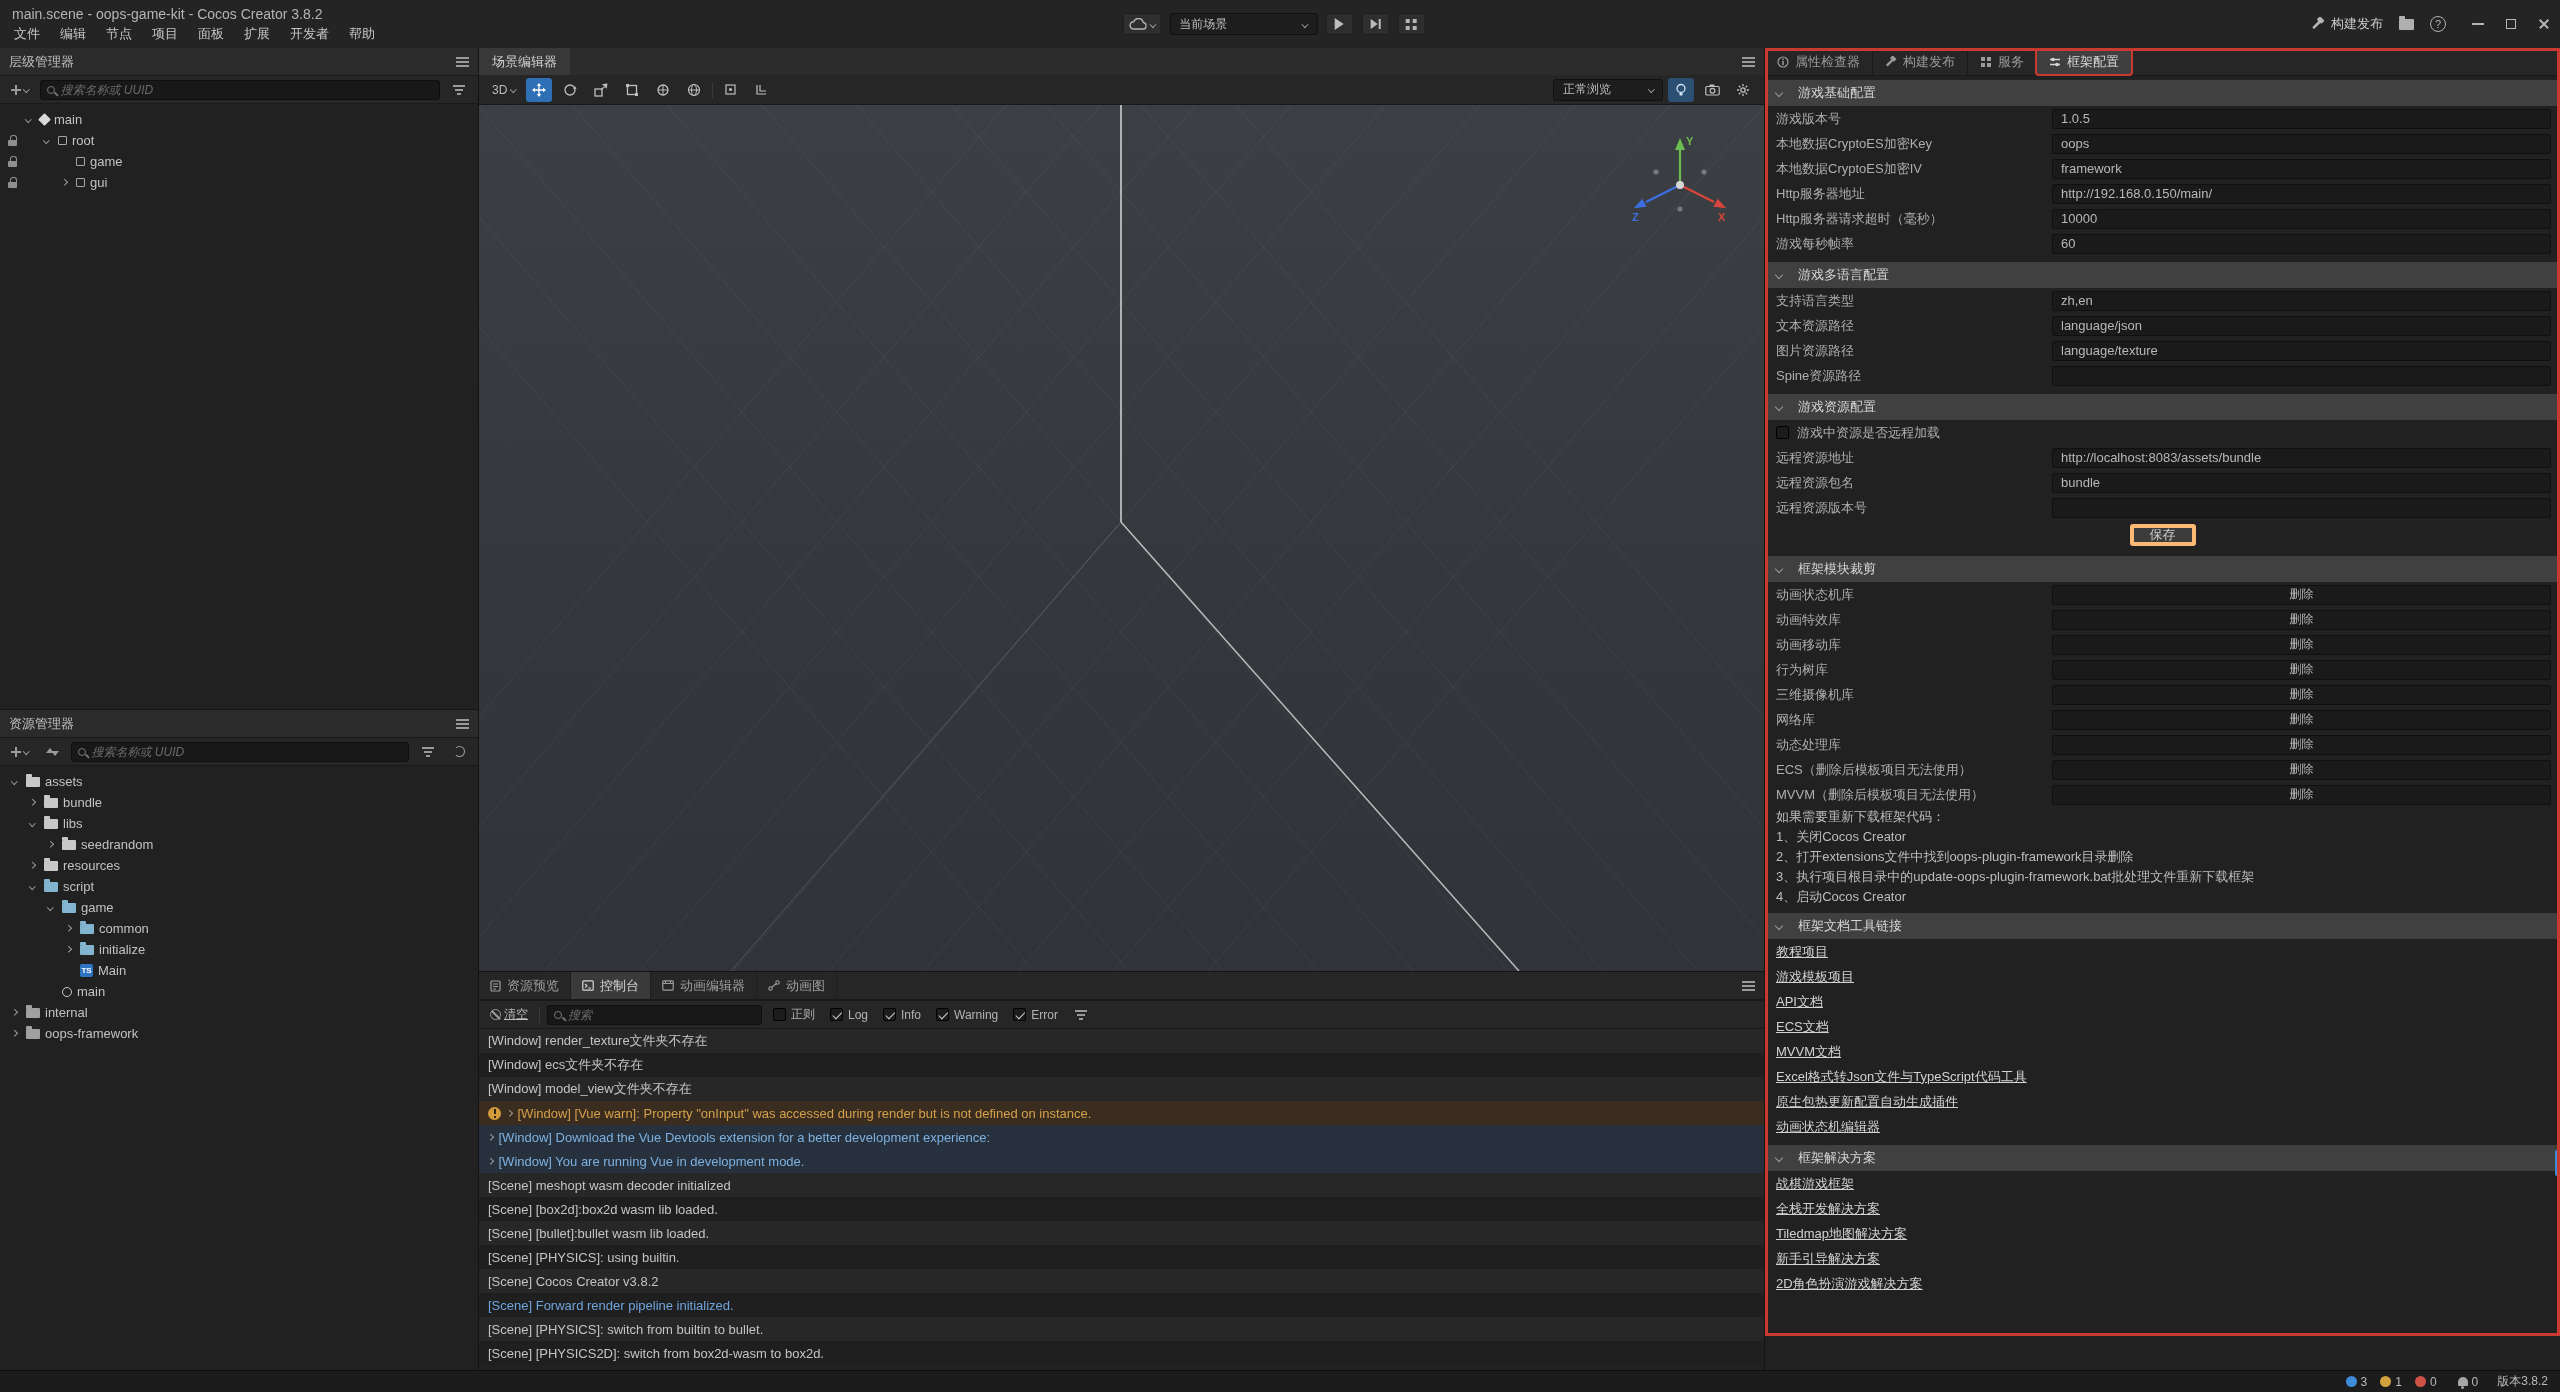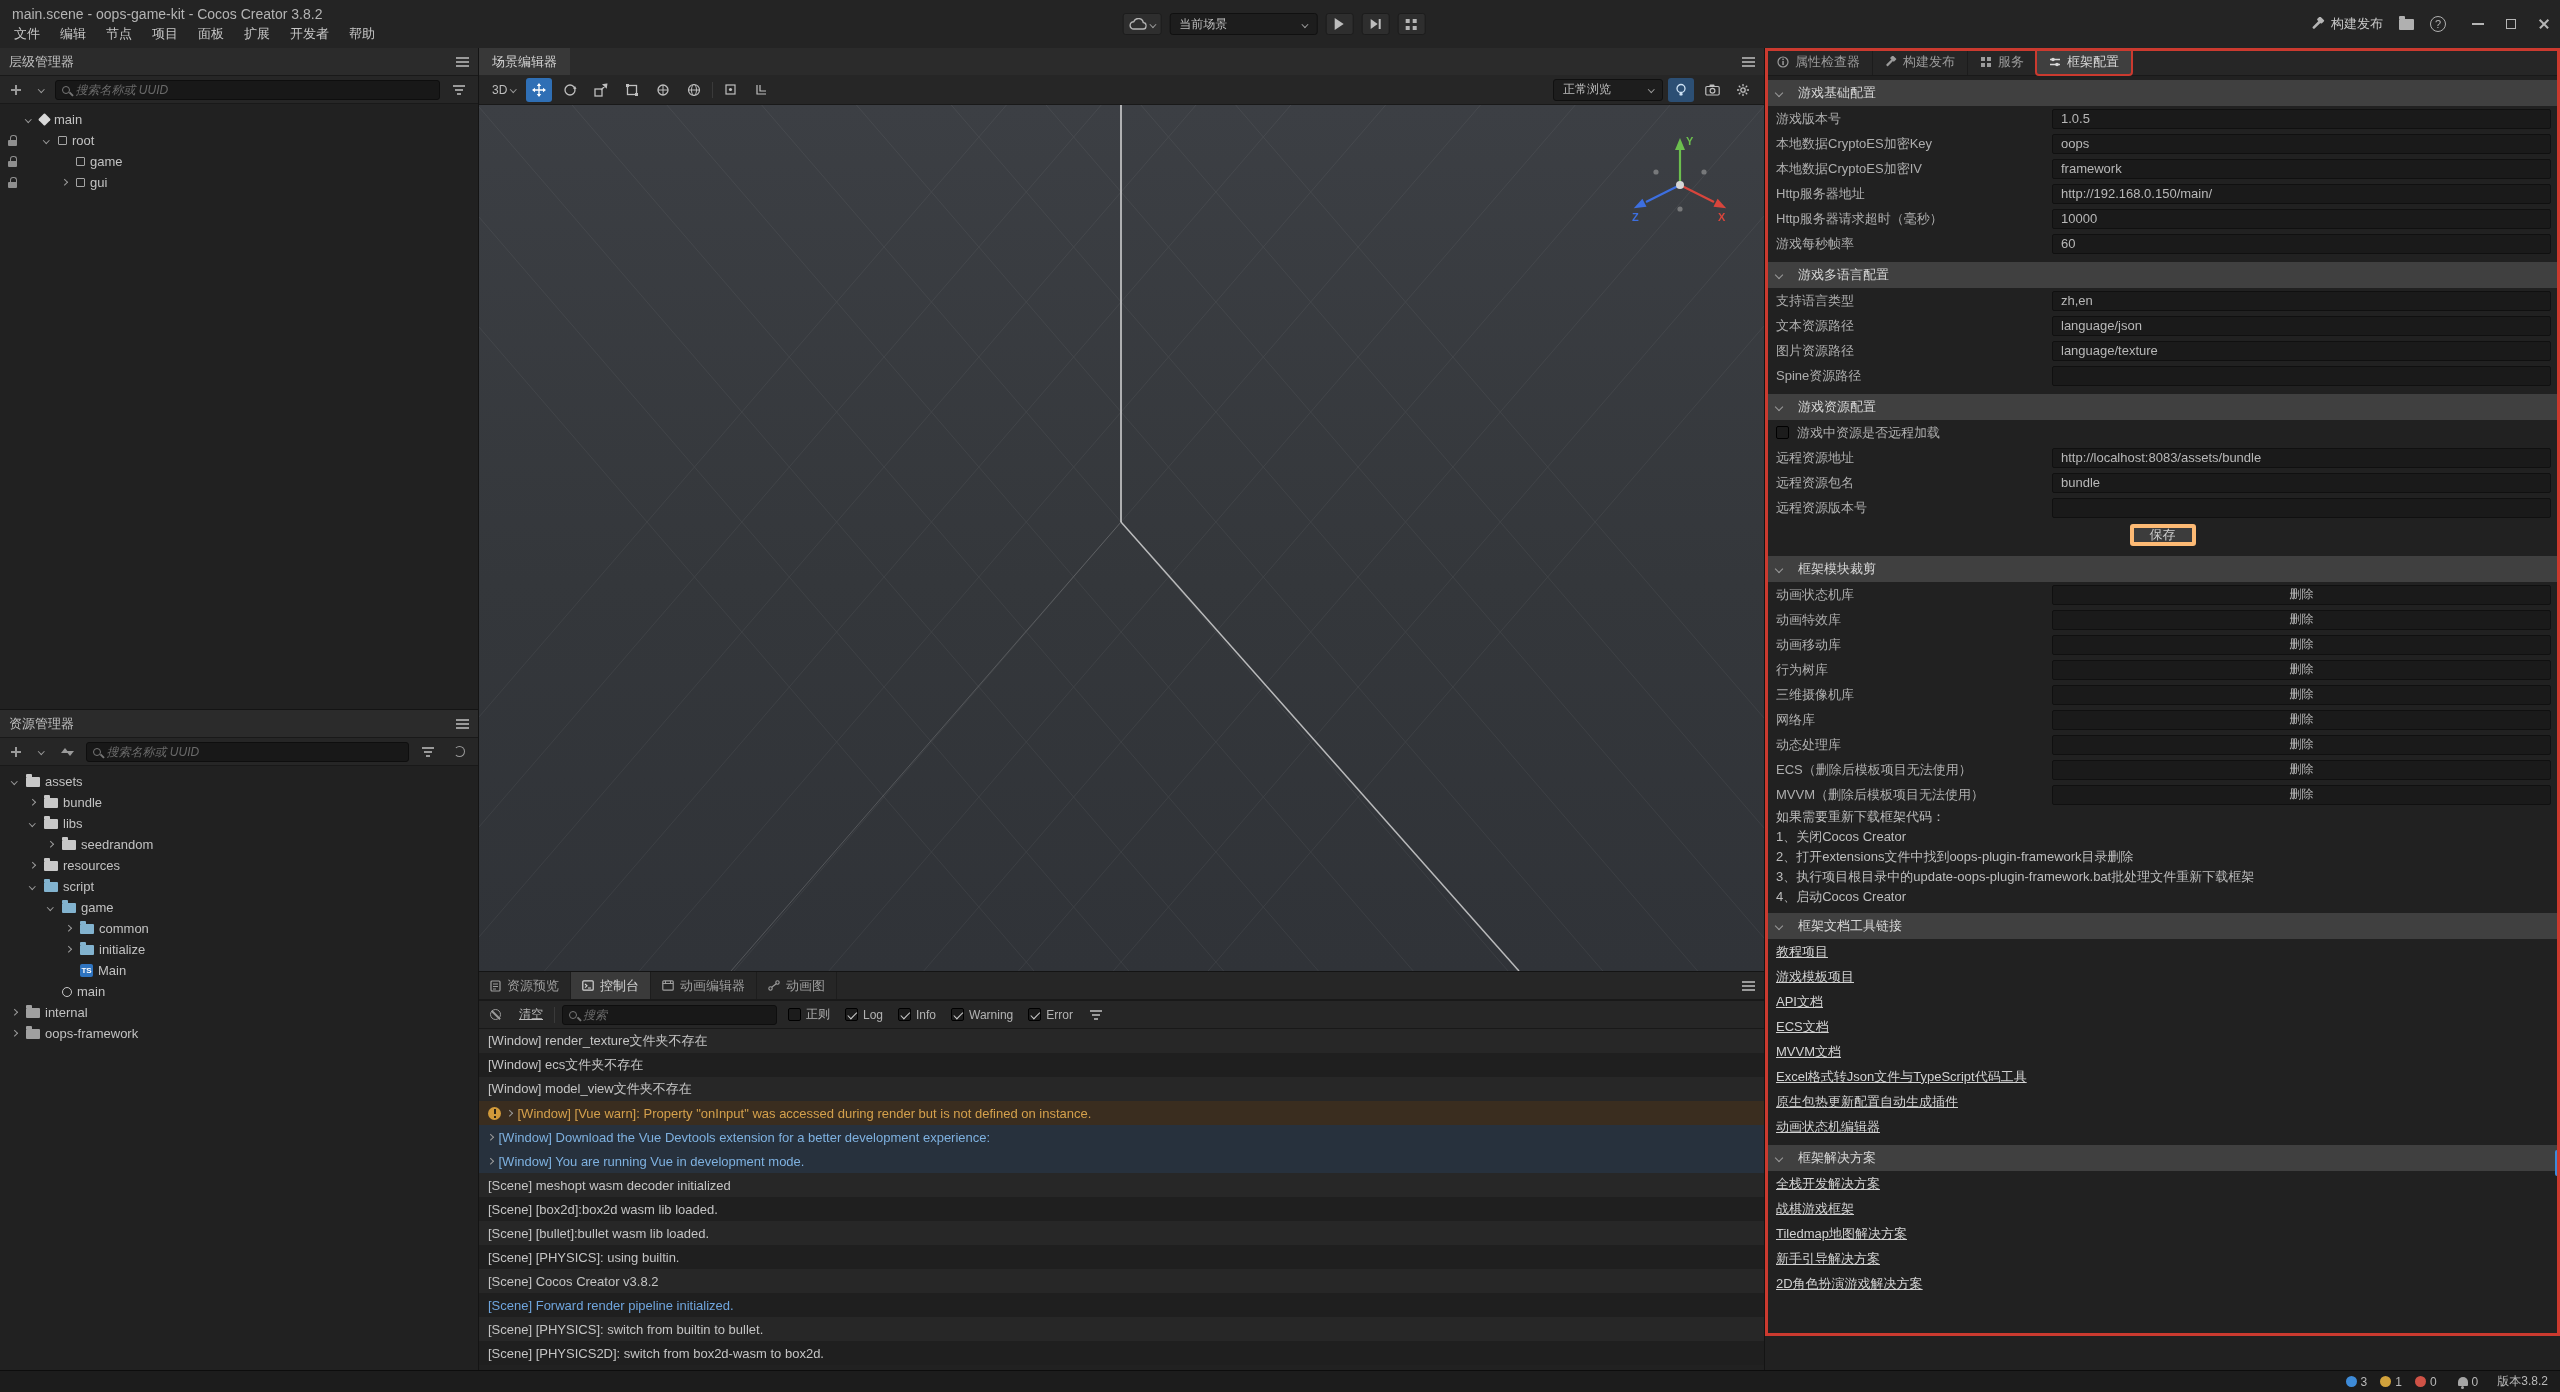--- a/index.html
+++ b/index.html
@@ -39,21 +39,21 @@
   
   .panel { position:absolute; background:#212121; display:flex; flex-direction:column; overflow:hidden; }
   .phead { height:27px; flex:none; background:#2b2b2b; display:flex; align-items:center; padding:0 9px; font-size:13px; color:#c0c0c0; }
   .phead .sp { flex:1; }
   .phead-tab { height:100%; display:flex; align-items:center; padding:0 13px; background:#383838; color:#d2d2d2; }
   .hamb { width:13px; height:10px; background:
     linear-gradient(#9a9a9a,#9a9a9a) 0 0/13px 2px no-repeat,
     linear-gradient(#9a9a9a,#9a9a9a) 0 4px/13px 2px no-repeat,
     linear-gradient(#9a9a9a,#9a9a9a) 0 8px/13px 2px no-repeat; }
   .ptool { height:29px; flex:none; background:#262626; border-top:1px solid #191919; border-bottom:1px solid #191919; display:flex; align-items:center; gap:7px; padding:0 7px; }
-  .tbtn { height:21px; min-width:24px; padding:0 4px; display:flex; align-items:center; justify-content:center; gap:18px; border-radius:3px;text-decoration:underline; }
+  .tbtn { height:21px; min-width:24px; padding:0 4px; display:flex; align-items:center; justify-content:center; gap:3px; border-radius:3px;text-decoration:underline; }
   .searchbox { flex:1; height:20px; background:#181818; border:1px solid #0e0e0e; border-radius:3px; display:flex; align-items:center; padding:0 6px; gap:6px; }
   .searchbox input { flex:1; min-width:20px; background:transparent; border:none; outline:none; color:#bbb; font-size:12px; }
   input::placeholder { color:#6a6a6a; font-style:italic; }
   .cv { display:inline-block; width:6px; height:6px; border:solid #9a9a9a; border-width:0 1.5px 1.5px 0; flex:none; }
   .c-down { transform:rotate(45deg); }
   .c-right { transform:rotate(-45deg); }
   .cv.sm { width:4.5px; height:4.5px; }
   .ic-plus { position:relative; width:10px; height:10px; }
   .ic-plus::before,.ic-plus::after { content:""; position:absolute; background:#9a9a9a; }
   .ic-plus::before { left:4px; top:0; width:2px; height:10px; }
@@ -836,24 +836,24 @@
         </div>
       <div class="linkrow">
           <a>动画状态机编辑器</a>
         </div>
 
       <div class="fsection">
         <span class="cv c-down"></span>
         <span>框架解决方案</span>
       </div>
       <div class="linkrow">
+          <a>战棋游戏框架</a>
+        </div>
+      <div class="linkrow">
           <a>全栈开发解决方案</a>
-        </div>
-      <div class="linkrow">
-          <a>战棋游戏框架</a>
         </div>
       <div class="linkrow">
           <a>Tiledmap地图解决方案</a>
         </div>
       <div class="linkrow">
           <a>新手引导解决方案</a>
         </div>
       <div class="linkrow">
           <a>2D角色扮演游戏解决方案</a>
         </div>

